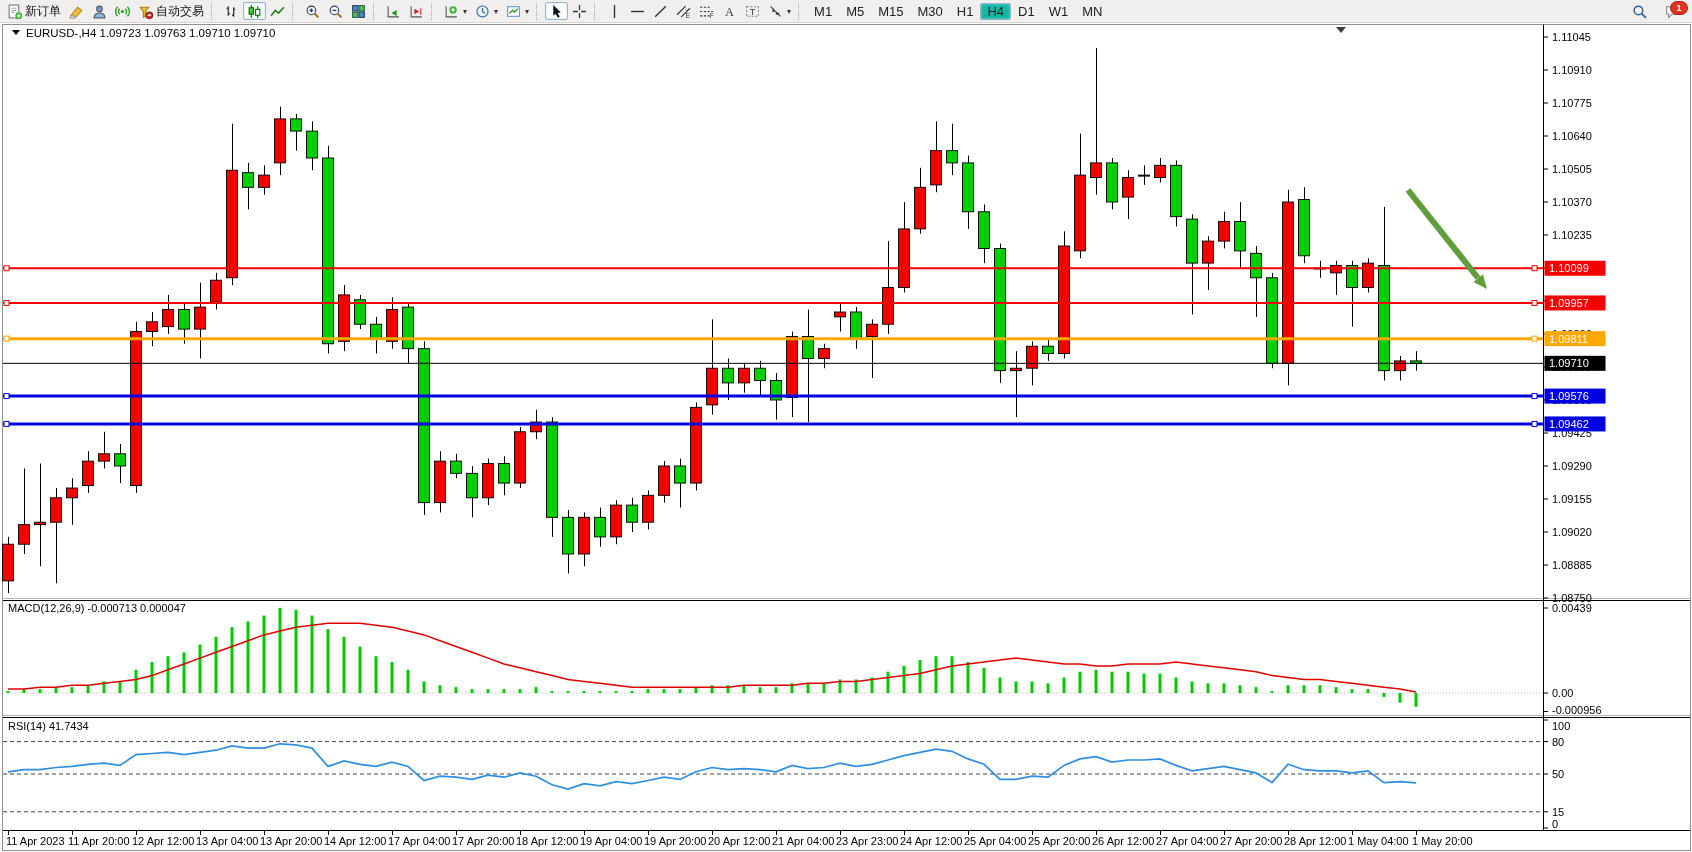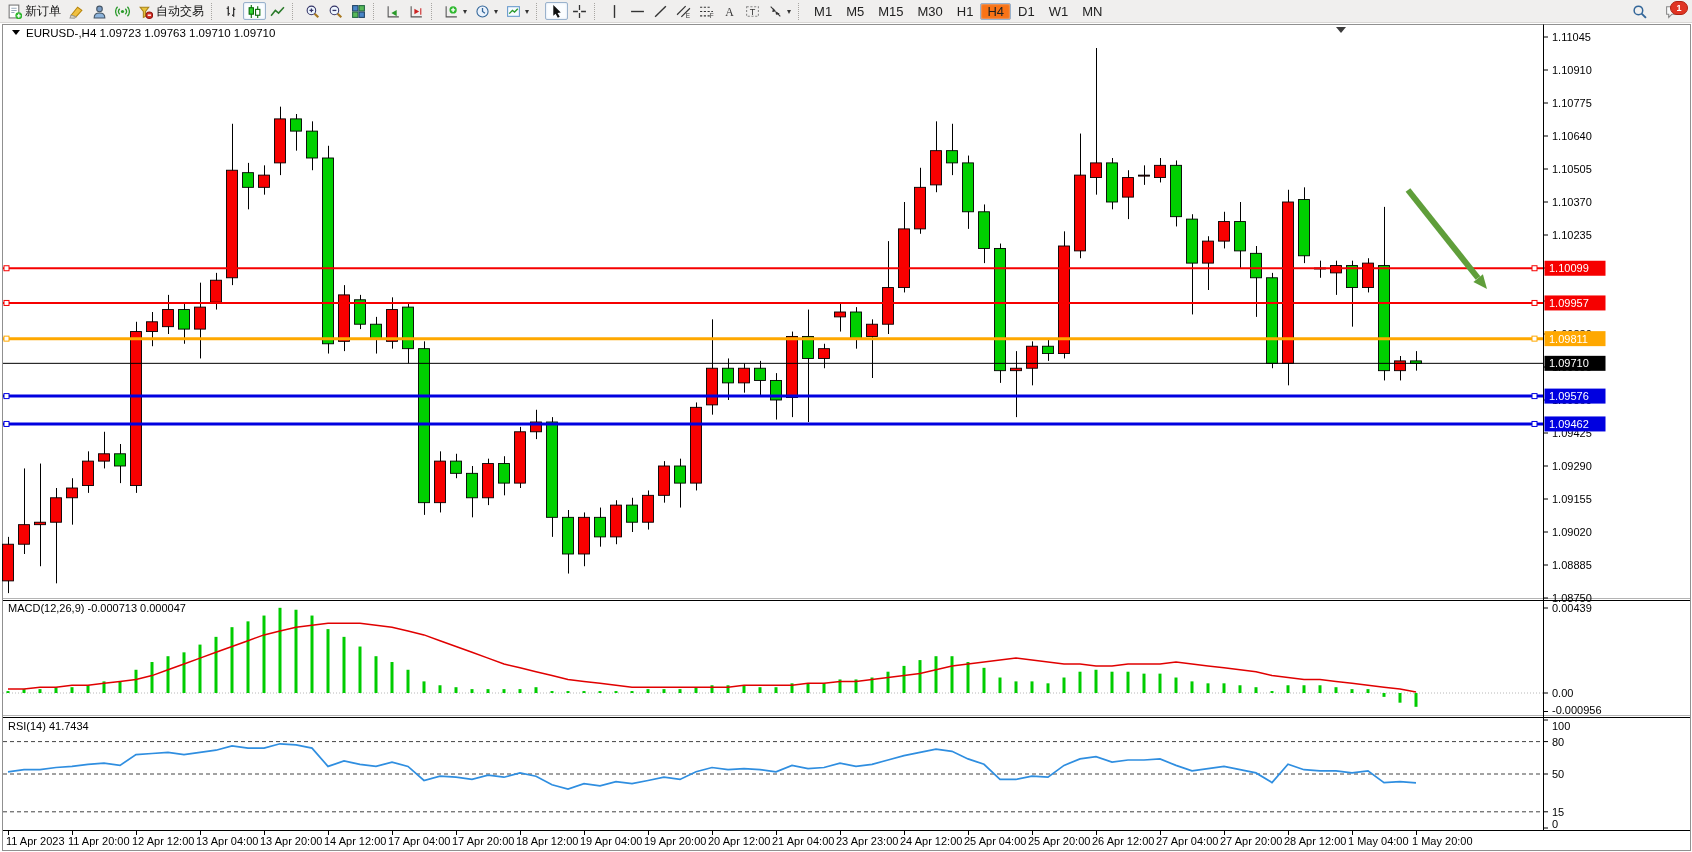--- a/index.html
+++ b/index.html
@@ -9,21 +9,21 @@
            border-bottom:1px solid #d9d7d5;display:flex;align-items:center;padding-left:3px;
            box-sizing:border-box;z-index:5;}
   .sep{width:4px;height:17px;border-left:1px dotted #a8a6a2;margin:0 4px 0 3px;}
   .tb{display:inline-flex;align-items:center;gap:3px;padding:1px 3px;border:1px solid transparent;
       border-radius:2px;height:18px;box-sizing:border-box;cursor:default;}
   .tb.active{background:#fbfdff;border-color:#9ab2cc;box-shadow:inset 0 0 2px #c8d8ea;}
   .tb .lbl{font-size:12px;color:#111;white-space:nowrap;}
   .tb .caret{font-size:8px;color:#333;margin-left:1px;}
   .tf{font-size:13px;color:#222;padding:2px 6px;border:1px solid transparent;border-radius:2px;height:17px;
       box-sizing:border-box;display:inline-flex;align-items:center;}
-  .tf.active{background:#f97316;border-color:#9ab2cc;box-shadow:inset 0 0 2px #c8d8ea;}
+  .tf.active{background:#14b8a6;border-color:#9ab2cc;box-shadow:inset 0 0 2px #c8d8ea;}
   #tb-right{margin-left:auto;margin-right:8px;display:flex;align-items:center;gap:10px;}
   .tb.badged{position:relative;}
   .badge{position:absolute;top:-2px;right:-5px;min-width:12px;height:12px;border-radius:7px;background:#e03423;
          color:#fff;font-size:9px;font-weight:bold;display:flex;align-items:center;justify-content:center;
          padding:0 2px;border:1px solid #b0200f;}
   #chart-svg{position:absolute;left:0;top:0;}
 </style>
 </head>
 <body>
 <div id="app">

